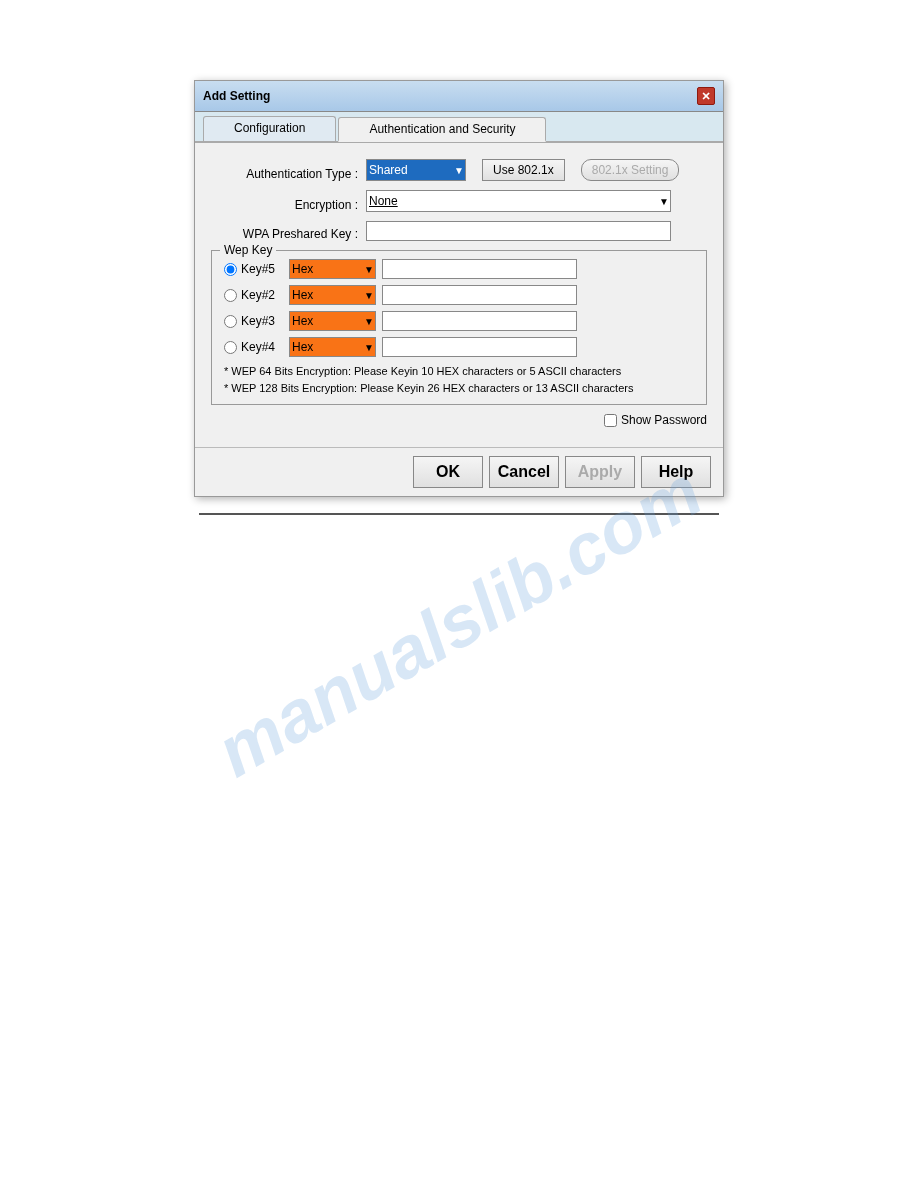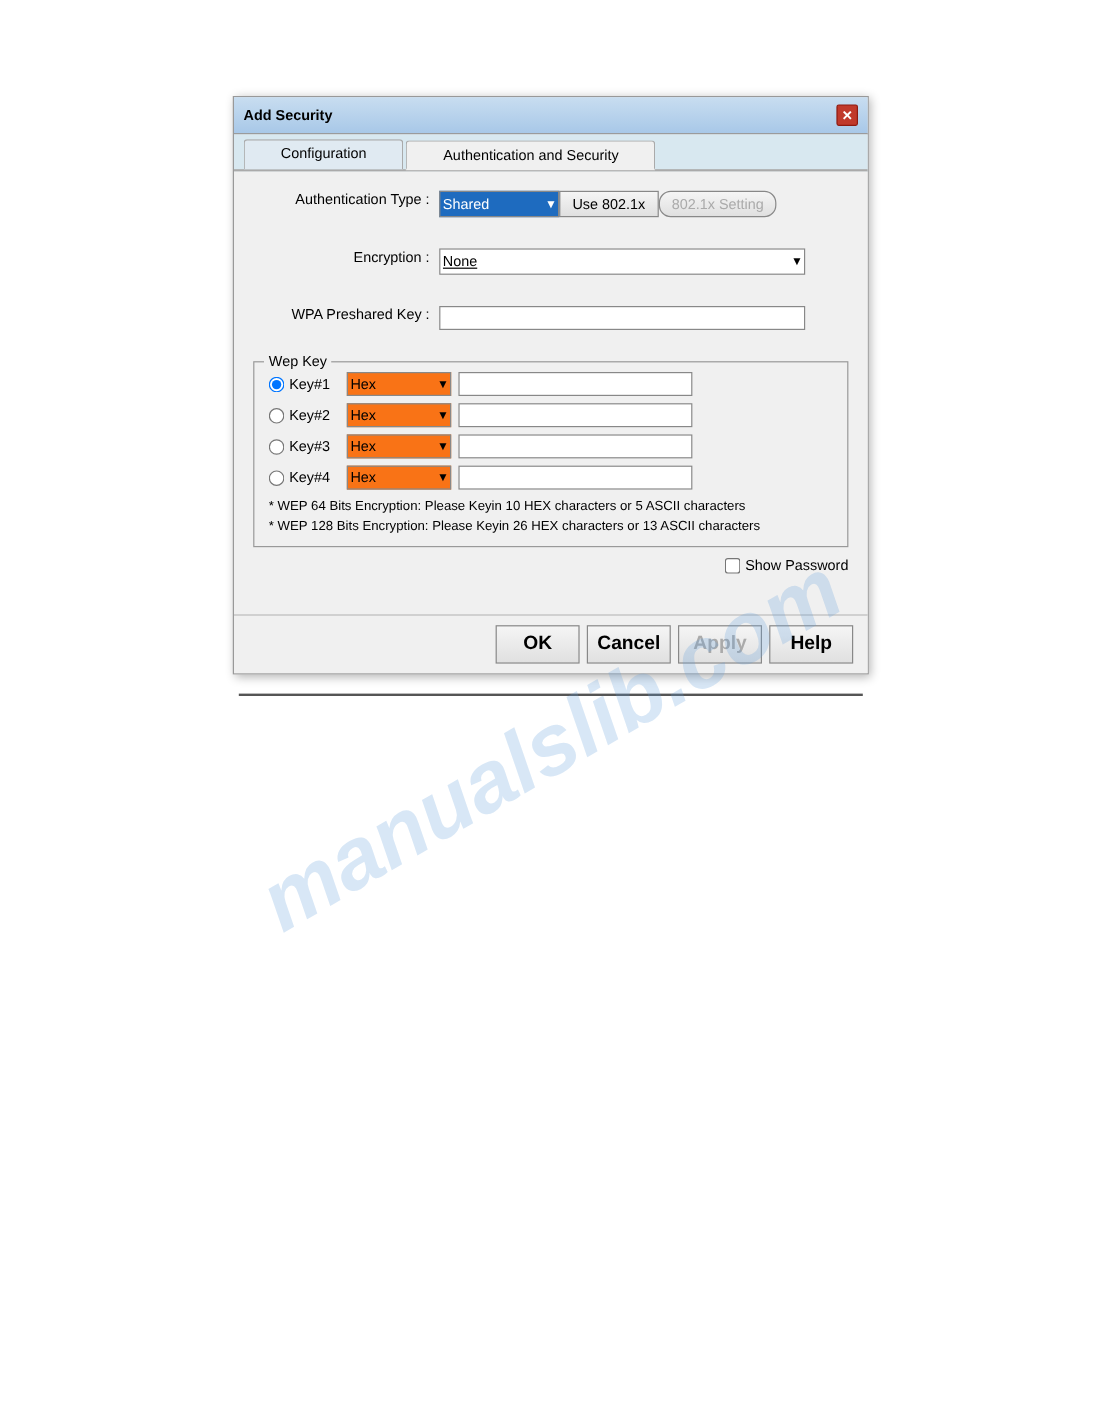--- a/index.html
+++ b/index.html
@@ -116,37 +116,37 @@
 
     
     .dialog-content {
       padding: 16px;
       background: #f0f0f0;
     }
 
     
     .form-row {
       display: flex;
-      align-items: flex-start;
-      margin-bottom: 26px;
+      align-items: flex-end;
+      margin-bottom: 9px;
     }
 
     .form-label {
       width: 155px;
       font-size: 12px;
       color: #000;
       text-align: right;
       padding-right: 8px;
     }
 
     .form-controls {
       display: flex;
       align-items: center;
       flex: 1;
-      gap: 0;
+      gap: 16px;
     }
 
     
     .dropdown {
       height: 22px;
       font-size: 12px;
       border: 1px solid #888;
       background: #fff;
       padding: 1px 2px;
       appearance: none;
@@ -281,21 +281,21 @@
       margin-top: 6px;
       line-height: 1.5;
     }
 
     
     .show-password-row {
       display: flex;
       justify-content: flex-end;
       align-items: center;
       margin-top: 6px;
-      margin-bottom: 18px;
+      margin-bottom: 4px;
     }
 
     
     .dialog-footer {
       border-top: 1px solid #bbb;
       padding: 8px 12px;
       display: flex;
       justify-content: flex-end;
       gap: 6px;
       background: #f0f0f0;
@@ -319,21 +319,21 @@
     }
   </style>
 </head>
 <body>
 
 <div class="page-wrapper">
 
   <div class="dialog">
 
     <div class="title-bar">
-      <span class="title-bar-text">Add Security</span>
+      <span class="title-bar-text">Add Setting</span>
       <div class="title-bar-close">✕</div>
     </div>
 
     <div class="tabs">
       <div class="tab">Configuration</div>
       <div class="tab active">Authentication and Security</div>
     </div>
 
     <div class="dialog-content">
 
@@ -375,21 +375,21 @@
           <input type="text" class="text-input text-input-full" value="" style="">
         </div>
       </div>
 
       <div class="group-box">
         <span class="group-box-legend">Wep Key</span>
 
         <div class="wep-row">
           <label class="radio-label">
             <input type="radio" class="radio-input" name="wep-key" checked="" style="">
-            <span>Key#1</span>
+            <span>Key#5</span>
           </label>
           <div class="wep-dropdown-wrapper">
             <select class="wep-dropdown">
               <option>Hex</option>
               <option>ASCII</option>
             </select>
             <span class="dropdown-arrow">▼</span>
           </div>
           <input type="text" class="wep-text-input" value="" style="">
         </div>

